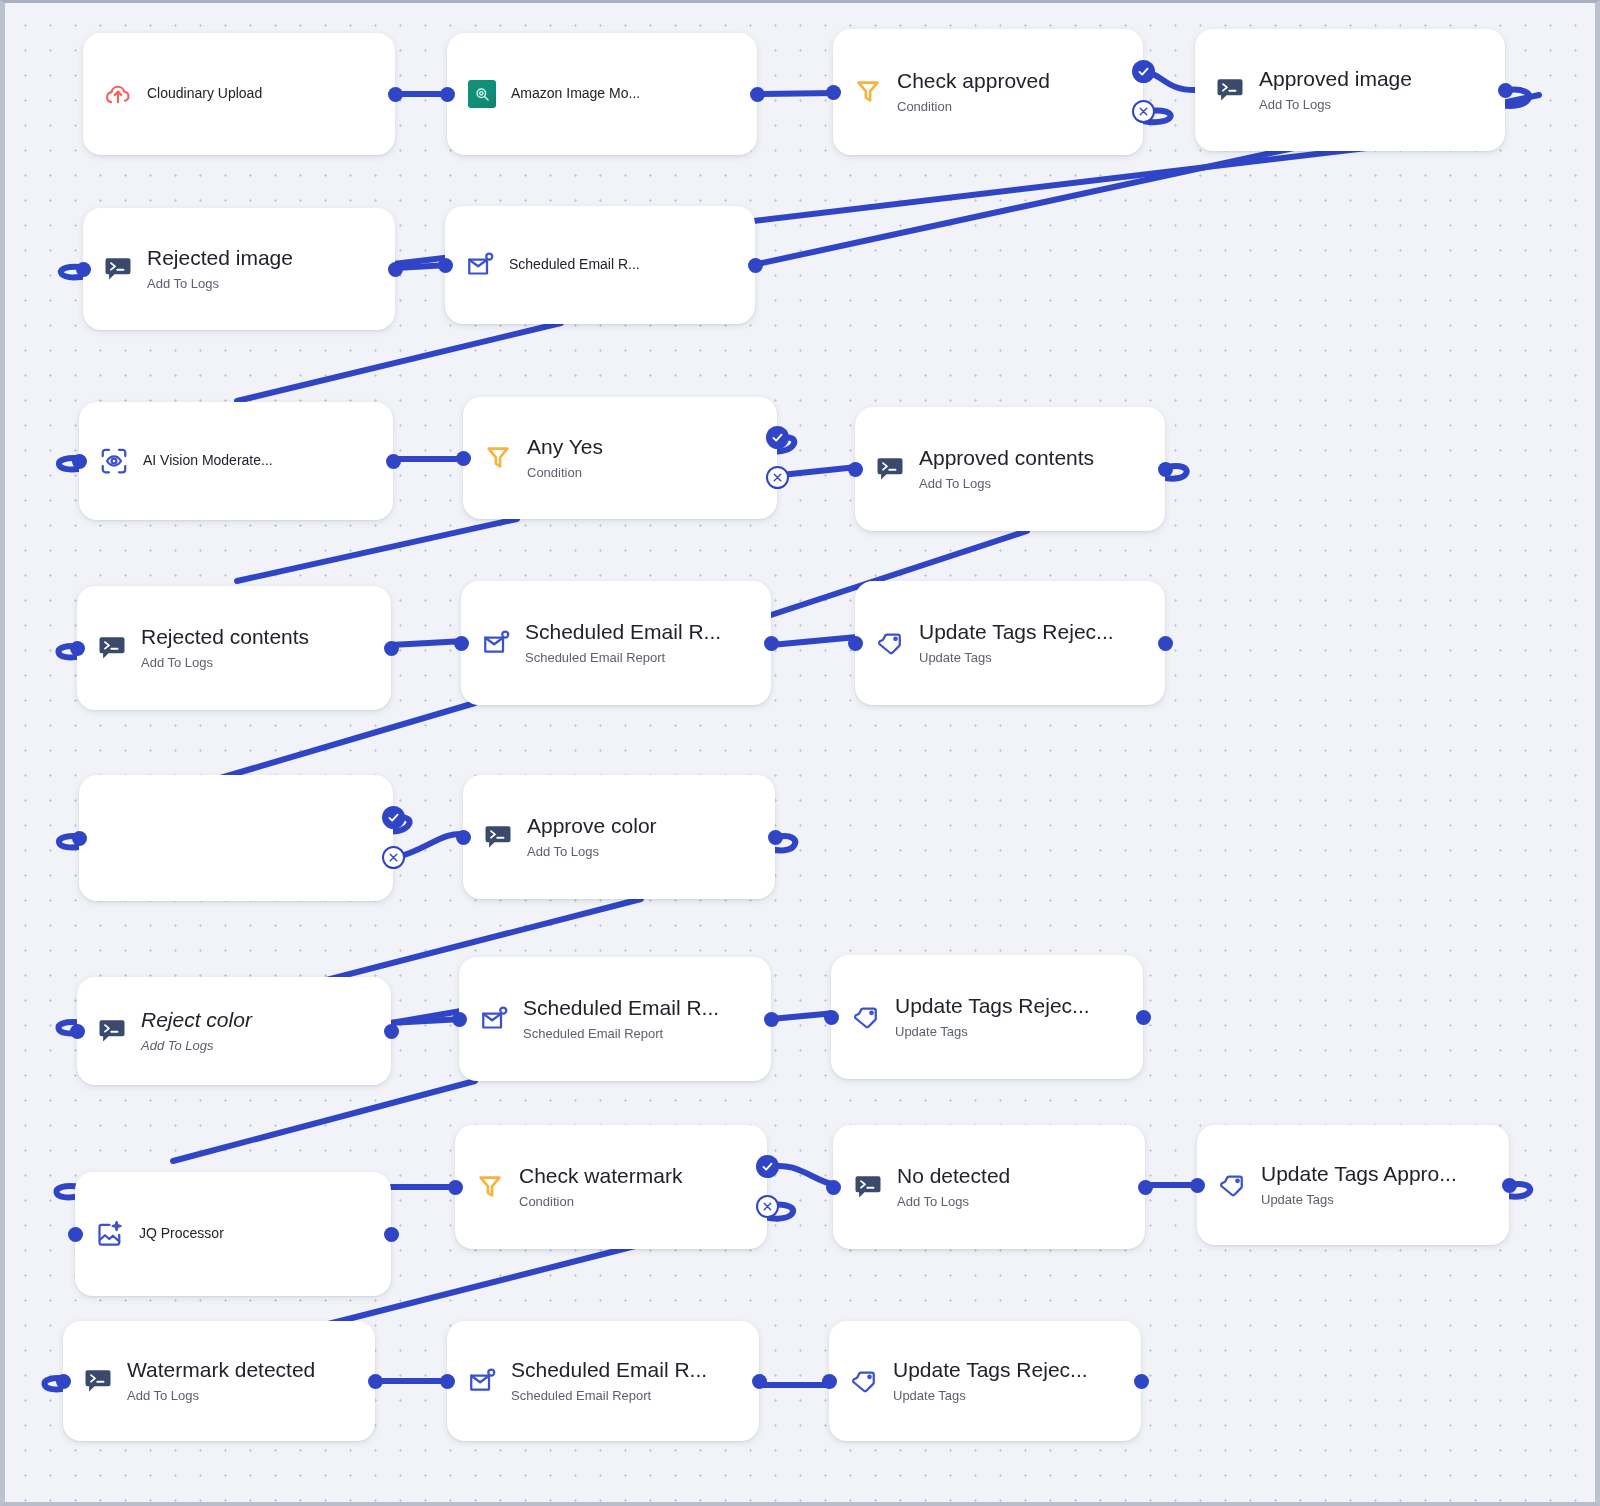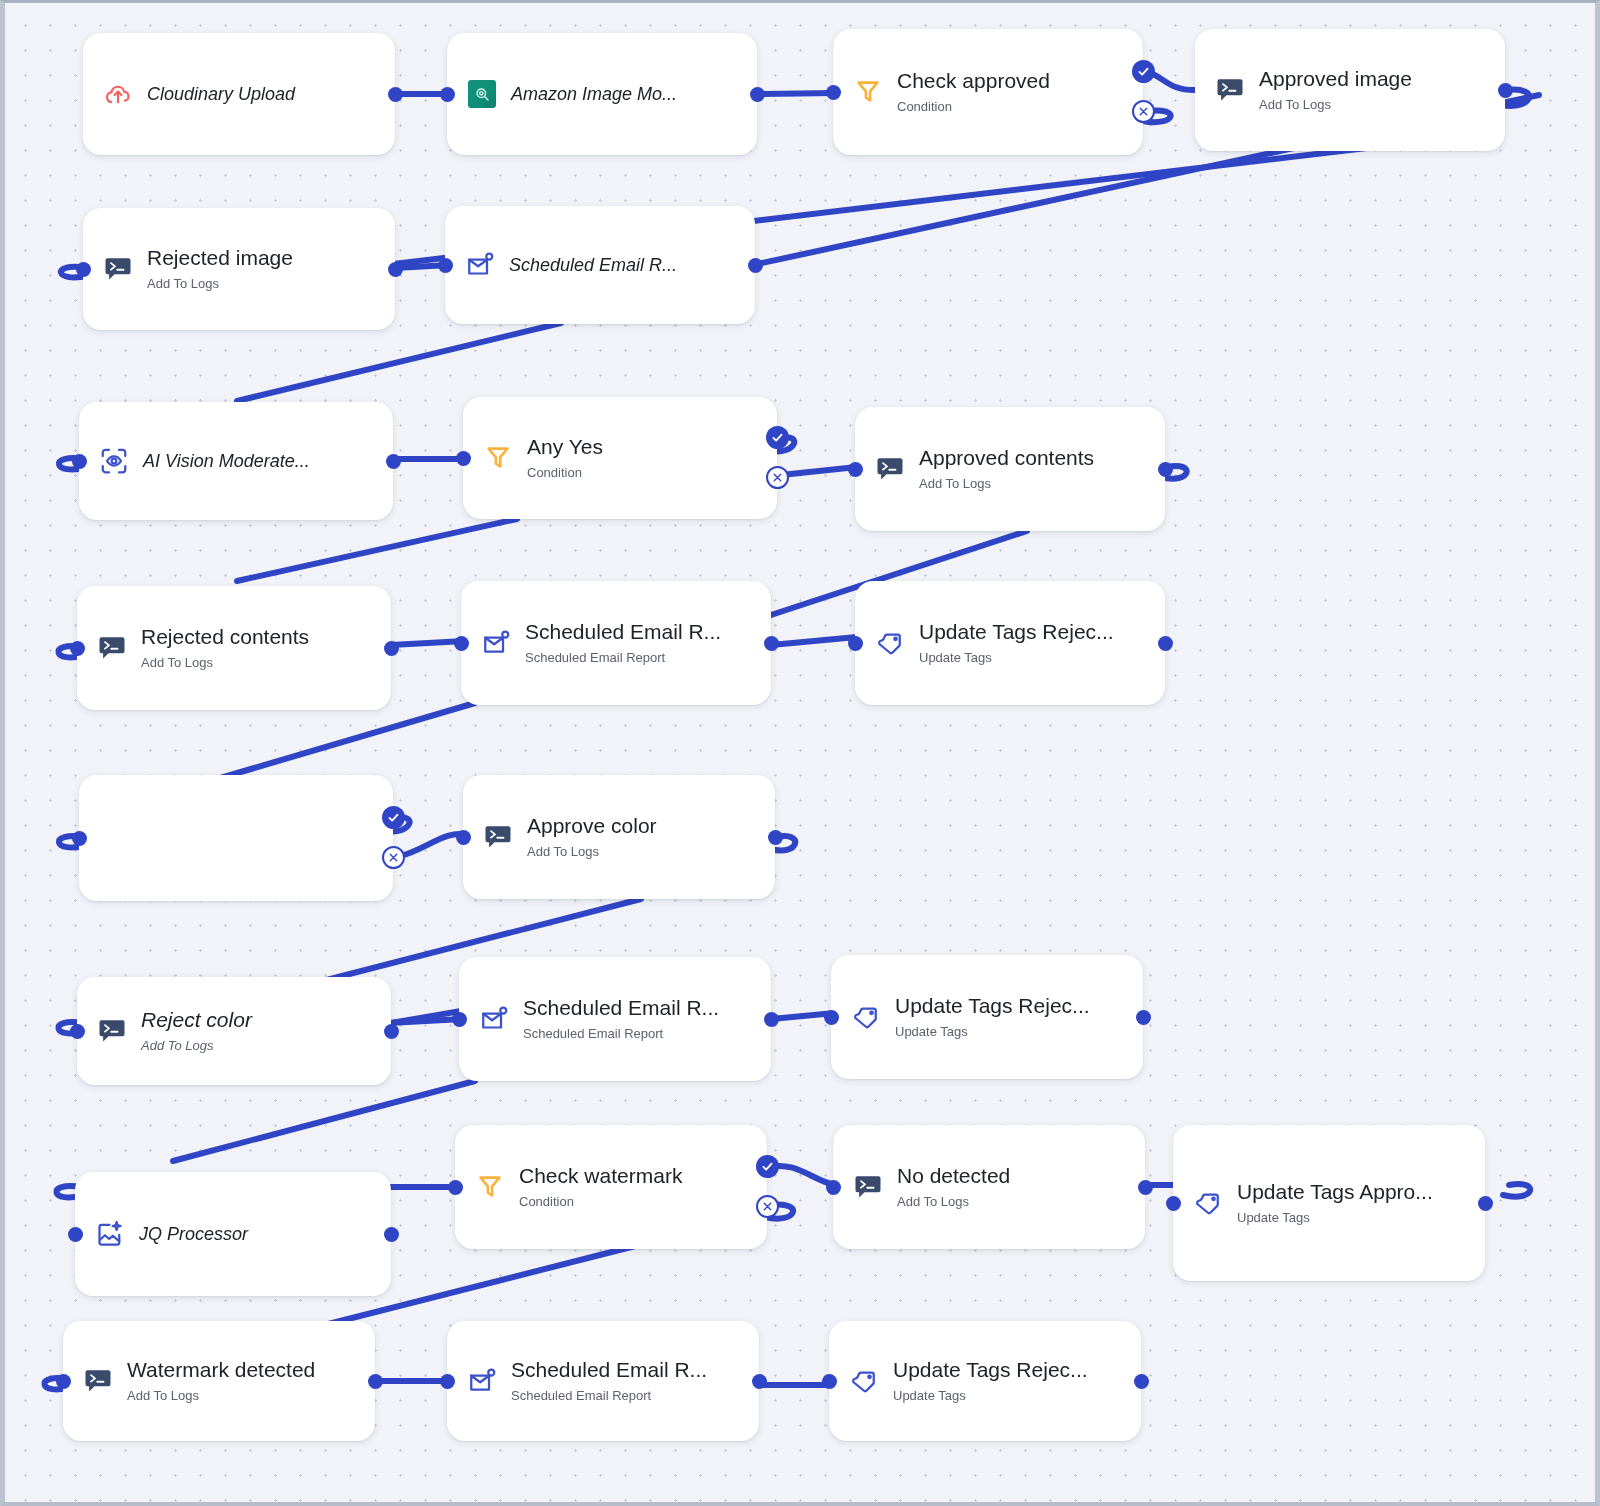--- a/index.html
+++ b/index.html
@@ -64,21 +64,21 @@
     line-height: 1.25;
     white-space: nowrap;
   }
   .node-sub {
     font-size: 13px;
     color: #5c616e;
     line-height: 1.3;
     margin-top: 4px;
     white-space: nowrap;
   }
-  .node.single .node-title { font-size: 18px; font-style: italic; }
+  .node.single .node-title { font-size: 14px; }
 
   
   .port {
     position: absolute;
     width: 15px;
     height: 15px;
     border-radius: 50%;
     background: #2f45c5;
     z-index: 4;
   }
@@ -524,21 +524,21 @@
       </svg>
     </span>
           <div class="node-text">
             <div class="node-title">No detected</div>
             <div class="node-sub">Add To Logs</div>
           </div>
         </div>
         <span class="port left"></span>
         <span class="port right"></span>
       </div>
-      <div class="node" style="left: 1168px; top: 1122px; width: 312px; height: 156px;">
+      <div class="node" style="left: 1192px; top: 1122px; width: 312px; height: 120px;">
         <div class="node-inner">
           <span class="node-icon">
       <svg width="30" height="30" viewBox="0 0 24 24" fill="none" stroke="#3b52cc" stroke-width="1.8" stroke-linecap="round" stroke-linejoin="round">
         <path d="M4.2 10.4c2.2-.4 3-1.6 3.4-3.2.3-1.3 1-2 2.2-2h8.4a1.6 1.6 0 0 1 1.6 1.6v6.3a2 2 0 0 1-.6 1.4l-5.1 5.1a1.7 1.7 0 0 1-2.4 0L4.2 13.4a1.7 1.7 0 0 1 0-3z"></path>
         <circle cx="16.4" cy="8.6" r="1"></circle>
       </svg>
     </span>
           <div class="node-text">
             <div class="node-title">Update Tags Appro...</div>
             <div class="node-sub">Update Tags</div>

